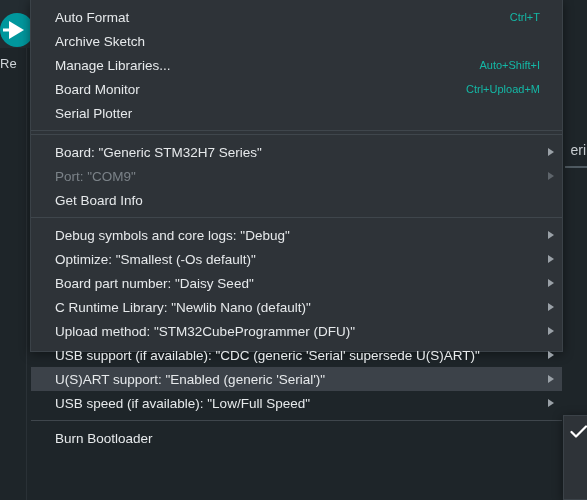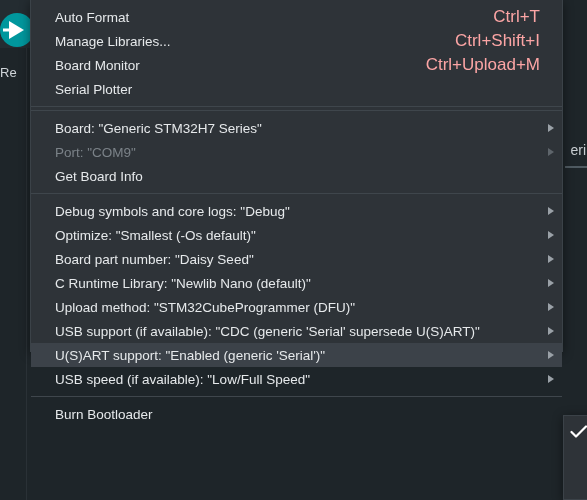--- a/index.html
+++ b/index.html
@@ -47,21 +47,20 @@
 
   #editor-tab-label {
     position: absolute;
     left: 0; top: 56px;
     width: 30px;
     color: #cfd4d8;
     font-size: 13px;
     letter-spacing: .1px;
     white-space: nowrap;
     overflow: hidden;
-    margin-top: 9px;
   }
 
   #background-tab-right {
     position: absolute;
     right: 0; top: 128px;
     width: 24px; height: 52px;
     background: #1e2529;
   }
   #background-tab-text {
     position: absolute;
@@ -107,22 +106,22 @@
   }
   .menu-item.first-in-group { margin-top: 5px; }
   .menu-item.last-in-group  { margin-bottom: 5px; }
 
   .menu-item.highlighted { background: #3c4249; }
   .menu-item.disabled .item-label { color: #7b8288; }
 
   .item-label { flex: 0 0 auto; }
   .item-shortcut {
     margin-left: auto;
-    color: #fca5a5;
-    font-size: 17px;
+    color: #14b8a6;
+    font-size: 11px;
     padding-right: 12px;
   }
   .item-arrow {
     position: absolute;
     right: 8px;
     top: 50%;
     transform: translateY(-50%);
     width: 0; height: 0;
     border-left: 6px solid #9aa1a7;
     border-top: 4.5px solid transparent;
@@ -182,22 +181,25 @@
   <div id="background-tab-underline"></div>
 </div>
 
 <div id="tools-menu">
     <div class="menu-group">
       <div class="menu-item first-in-group">
         <span class="item-label">Auto Format</span>
         <span class="item-shortcut">Ctrl+T</span>
       </div>
       <div class="menu-item">
+        <span class="item-label">Archive Sketch</span>
+      </div>
+      <div class="menu-item">
         <span class="item-label">Manage Libraries...</span>
-        <span class="item-shortcut">Ctrl+Shift+I</span>
+        <span class="item-shortcut">Auto+Shift+I</span>
       </div>
       <div class="menu-item">
         <span class="item-label">Board Monitor</span>
         <span class="item-shortcut">Ctrl+Upload+M</span>
       </div>
       <div class="menu-item last-in-group">
         <span class="item-label">Serial Plotter</span>
       </div>
     </div>
     <div class="menu-separator"></div>

